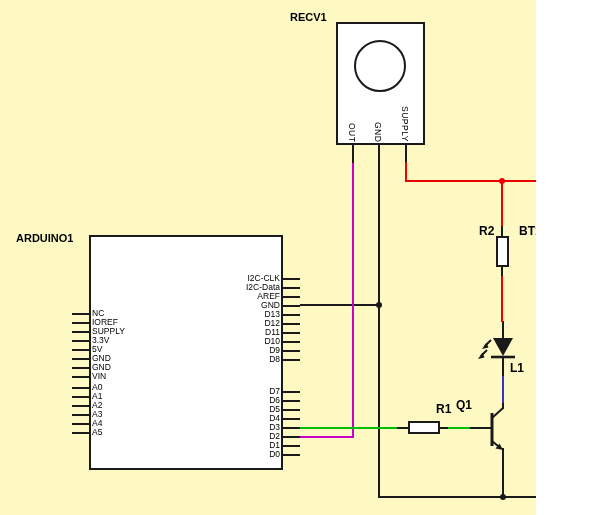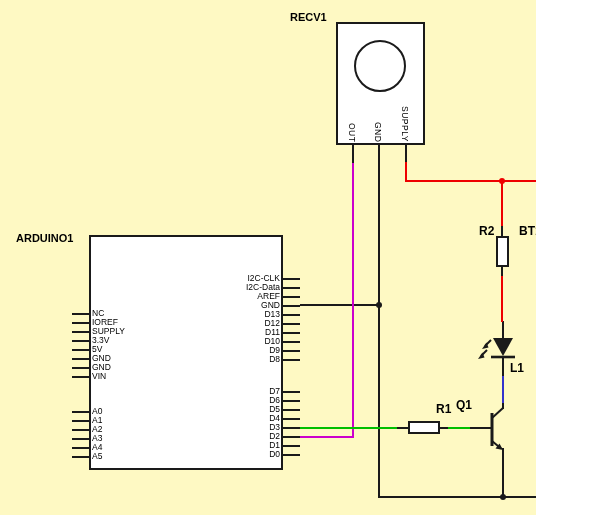--- a/index.html
+++ b/index.html
@@ -112,21 +112,21 @@
       <div class="pin-row">
       <span class="pin-stub"></span>
       <span class="pin-label">GND</span>
     </div>
       <div class="pin-row">
       <span class="pin-stub"></span>
       <span class="pin-label">VIN</span>
     </div>
     </div>
 
-  <div class="pin-group left" style="left:72px; top:407px;">
+  <div class="pin-group left" style="left:72px; top:383px;">
 
   <div class="pin-row">
       <span class="pin-stub"></span>
       <span class="pin-label">A0</span>
     </div>
       <div class="pin-row">
       <span class="pin-stub"></span>
       <span class="pin-label">A1</span>
     </div>
       <div class="pin-row">

